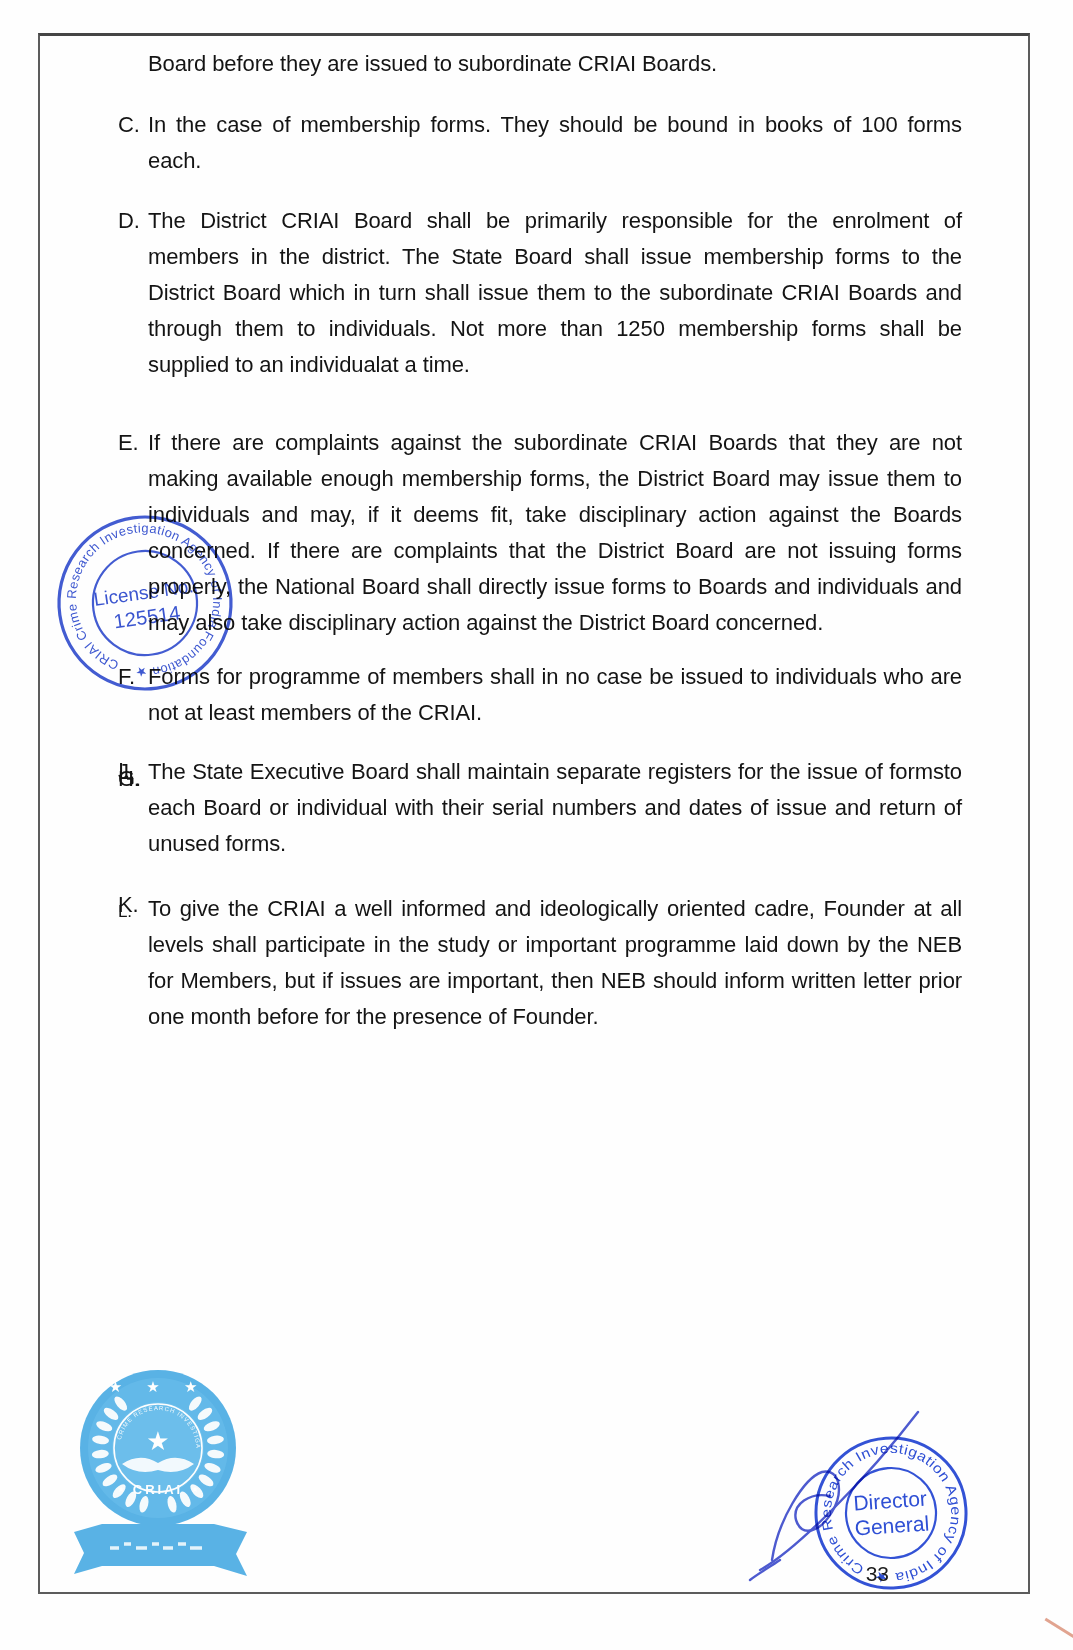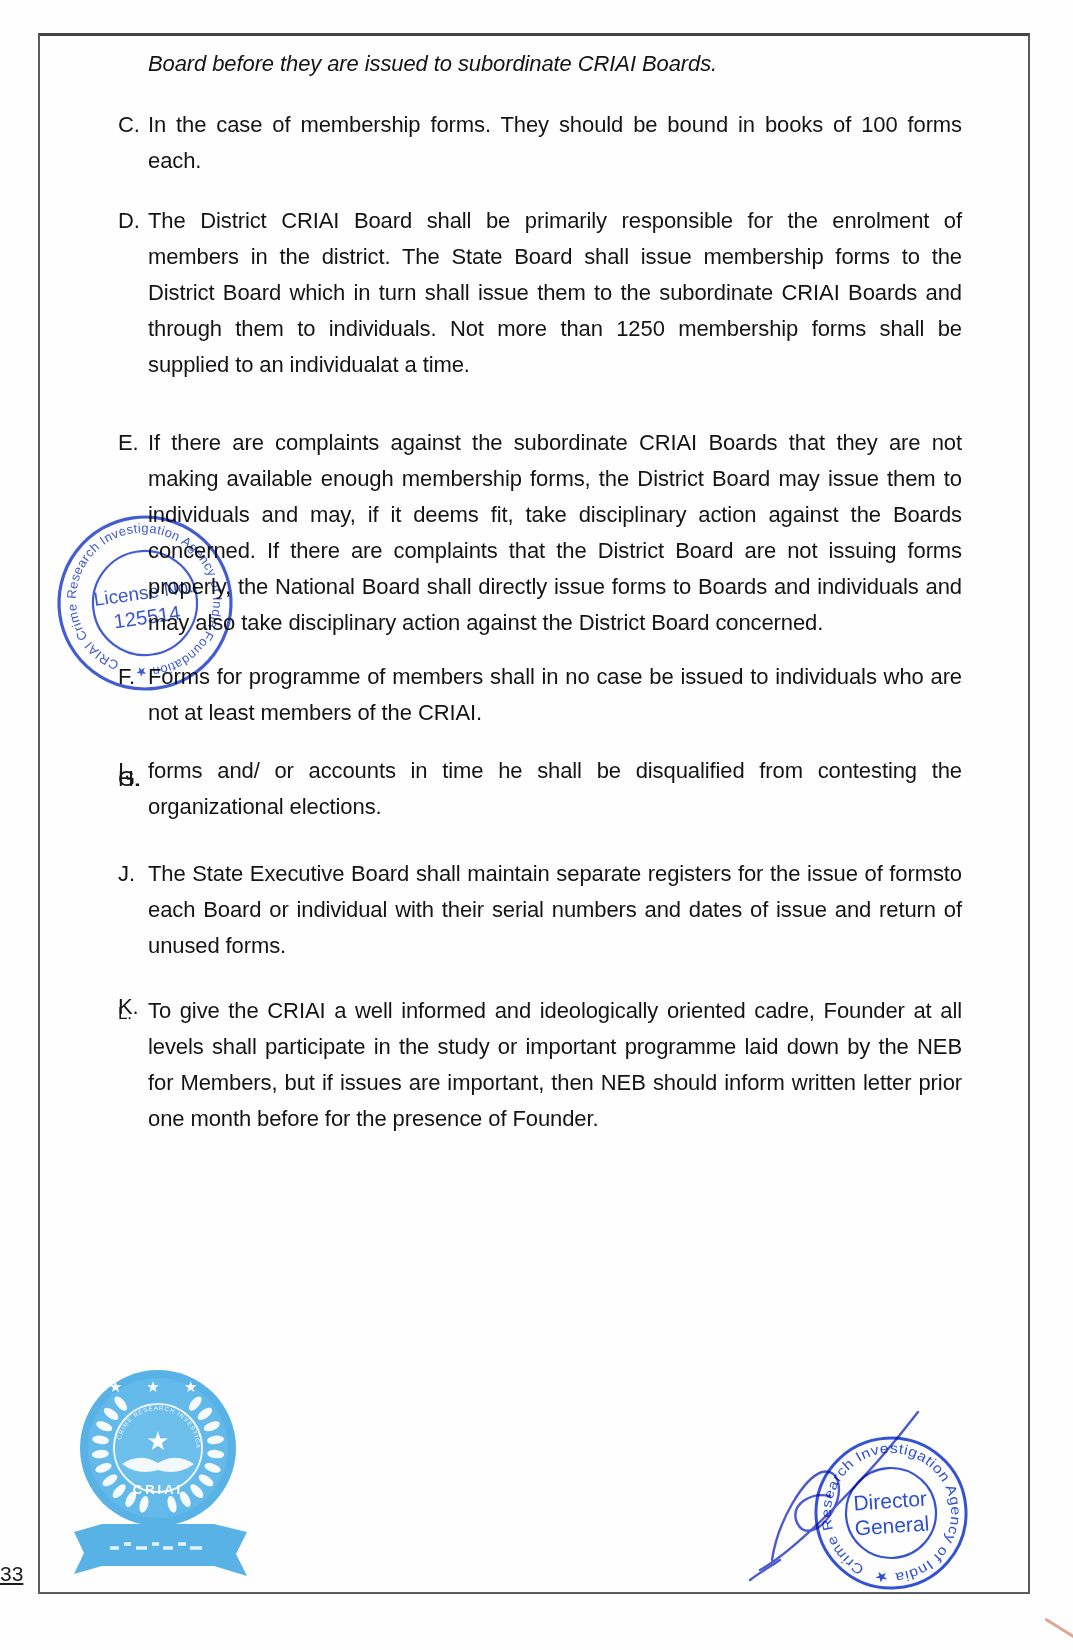--- a/index.html
+++ b/index.html
@@ -5,41 +5,41 @@
   html,body{margin:0;padding:0;background:#ffffff;}
   .sheet{
     position:relative;width:1073px;height:1650px;background:#fefefe;overflow:hidden;
     font-family:"Liberation Sans","DejaVu Sans",sans-serif;color:#141414;
   }
   .frame{
     position:absolute;left:38px;top:33px;width:992px;height:1561px;
     border:2px solid #5c5c5c;border-top:3px solid #454545;box-sizing:border-box;
   }
   .content{position:absolute;left:118px;top:46px;width:844px;}
-  .cont-line{margin:0 0 0 30px;font-size:22px;line-height:36px;letter-spacing:-0.1px;font-style:italic;}
+  .cont-line{margin:0 0 0 30px;font-size:22px;line-height:36px;letter-spacing:-0.1px;}
   ol.items{list-style:none;margin:0;padding:0;}
   ol.items li{
     position:relative;padding-left:30px;font-size:22px;line-height:36px;
     text-align:justify;letter-spacing:-0.1px;
   }
   ol.items li .label{position:absolute;left:0;top:0;text-align:left;}
   ol.items li:nth-child(1){margin-top:25px;}
   ol.items li:nth-child(2){margin-top:24px;}
   ol.items li:nth-child(3){margin-top:42px;}
   ol.items li:nth-child(4){margin-top:18px;}
   ol.items li:nth-child(5){margin-top:30px;}
   ol.items li:nth-child(6){margin-top:21px;}
   ol.items li:nth-child(7){margin-top:-8px;}
   ol.items li:nth-child(8){margin-top:31px;}
   ol.items li:nth-child(9){margin-top:25px;}
   ol.items li:nth-child(10){margin-top:29px;}
   ol.items li:nth-child(10) .label{font-size:17px;top:3px;}
   .page-number{
-    position:absolute;left:0;top:1562px;width:889px;text-align:left;
-    font-size:21px;color:#1c1c1c;text-decoration:underline;
+    position:absolute;left:0;top:1562px;width:889px;text-align:right;
+    font-size:21px;color:#1c1c1c;
   }
   .stamp{position:absolute;mix-blend-mode:multiply;}
   .stamp-license{left:50px;top:508px;transform:rotate(-8deg);}
   .stamp-director{left:806px;top:1428px;transform:rotate(-4deg);}
   .signature{left:738px;top:1398px;}
   .emblem{left:68px;top:1366px;}
   .corner-mark{
     position:absolute;left:1040px;top:1636px;width:70px;height:3px;
     background:#d98d74;transform:rotate(32deg);opacity:.8;
   }
@@ -54,21 +54,21 @@
 
   <div class="content">
     <p class="cont-line">Board before they are issued to subordinate CRIAI Boards.</p>
     <ol class="items">
       <li><span class="label">C.</span><span>In the case of membership forms. They should be bound in books of 100 forms each.</span></li>
       <li><span class="label">D.</span><span>The District CRIAI Board shall be primarily responsible for the enrolment of members in the district. The State Board shall issue membership forms to the District Board which in turn shall issue them to the subordinate CRIAI Boards and through them to individuals. Not more than 1250 membership forms shall be supplied to an individualat a time.</span></li>
       <li><span class="label">E.</span><span>If there are complaints against the subordinate CRIAI Boards that they are not making available enough membership forms, the District Board may issue them to individuals and may, if it deems fit, take disciplinary action against the Boards concerned. If there are complaints that the District Board are not issuing forms properly, the National Board shall directly issue forms to Boards and individuals and may also take disciplinary action against the District Board concerned.</span></li>
       <li><span class="label">F.</span><span>Forms for programme of members shall in no case be issued to individuals who are not at least members of the CRIAI.</span></li>
       <li><span class="label">G.</span></li>
       <li><span class="label">H.</span></li>
-      <li><span class="label">I.</span><span>forms and/ or accounts in time he shall be disqualified from contesting the organizational elections.</span></li>
+      <li><span class="label">I.</span></li>
       <li><span class="label">J.</span><span>The State Executive Board shall maintain separate registers for the issue of formsto each Board or individual with their serial numbers and dates of issue and return of unused forms.</span></li>
       <li><span class="label">K.</span></li>
       <li><span class="label">L.</span><span>To give the CRIAI a well informed and ideologically oriented cadre, Founder at all levels shall participate in the study or important programme laid down by the NEB for Members, but if issues are important, then NEB should inform written letter prior one month before for the presence of Founder.</span></li>
     </ol>
   </div>
 
   <svg class="stamp stamp-license" width="190" height="190" viewBox="0 0 190 190">
     <g fill="none" stroke="#2946cc" opacity="0.88">
       <circle cx="95" cy="95" r="86" stroke-width="3.2"></circle>
       <circle cx="95" cy="95" r="52" stroke-width="2.2"></circle>

